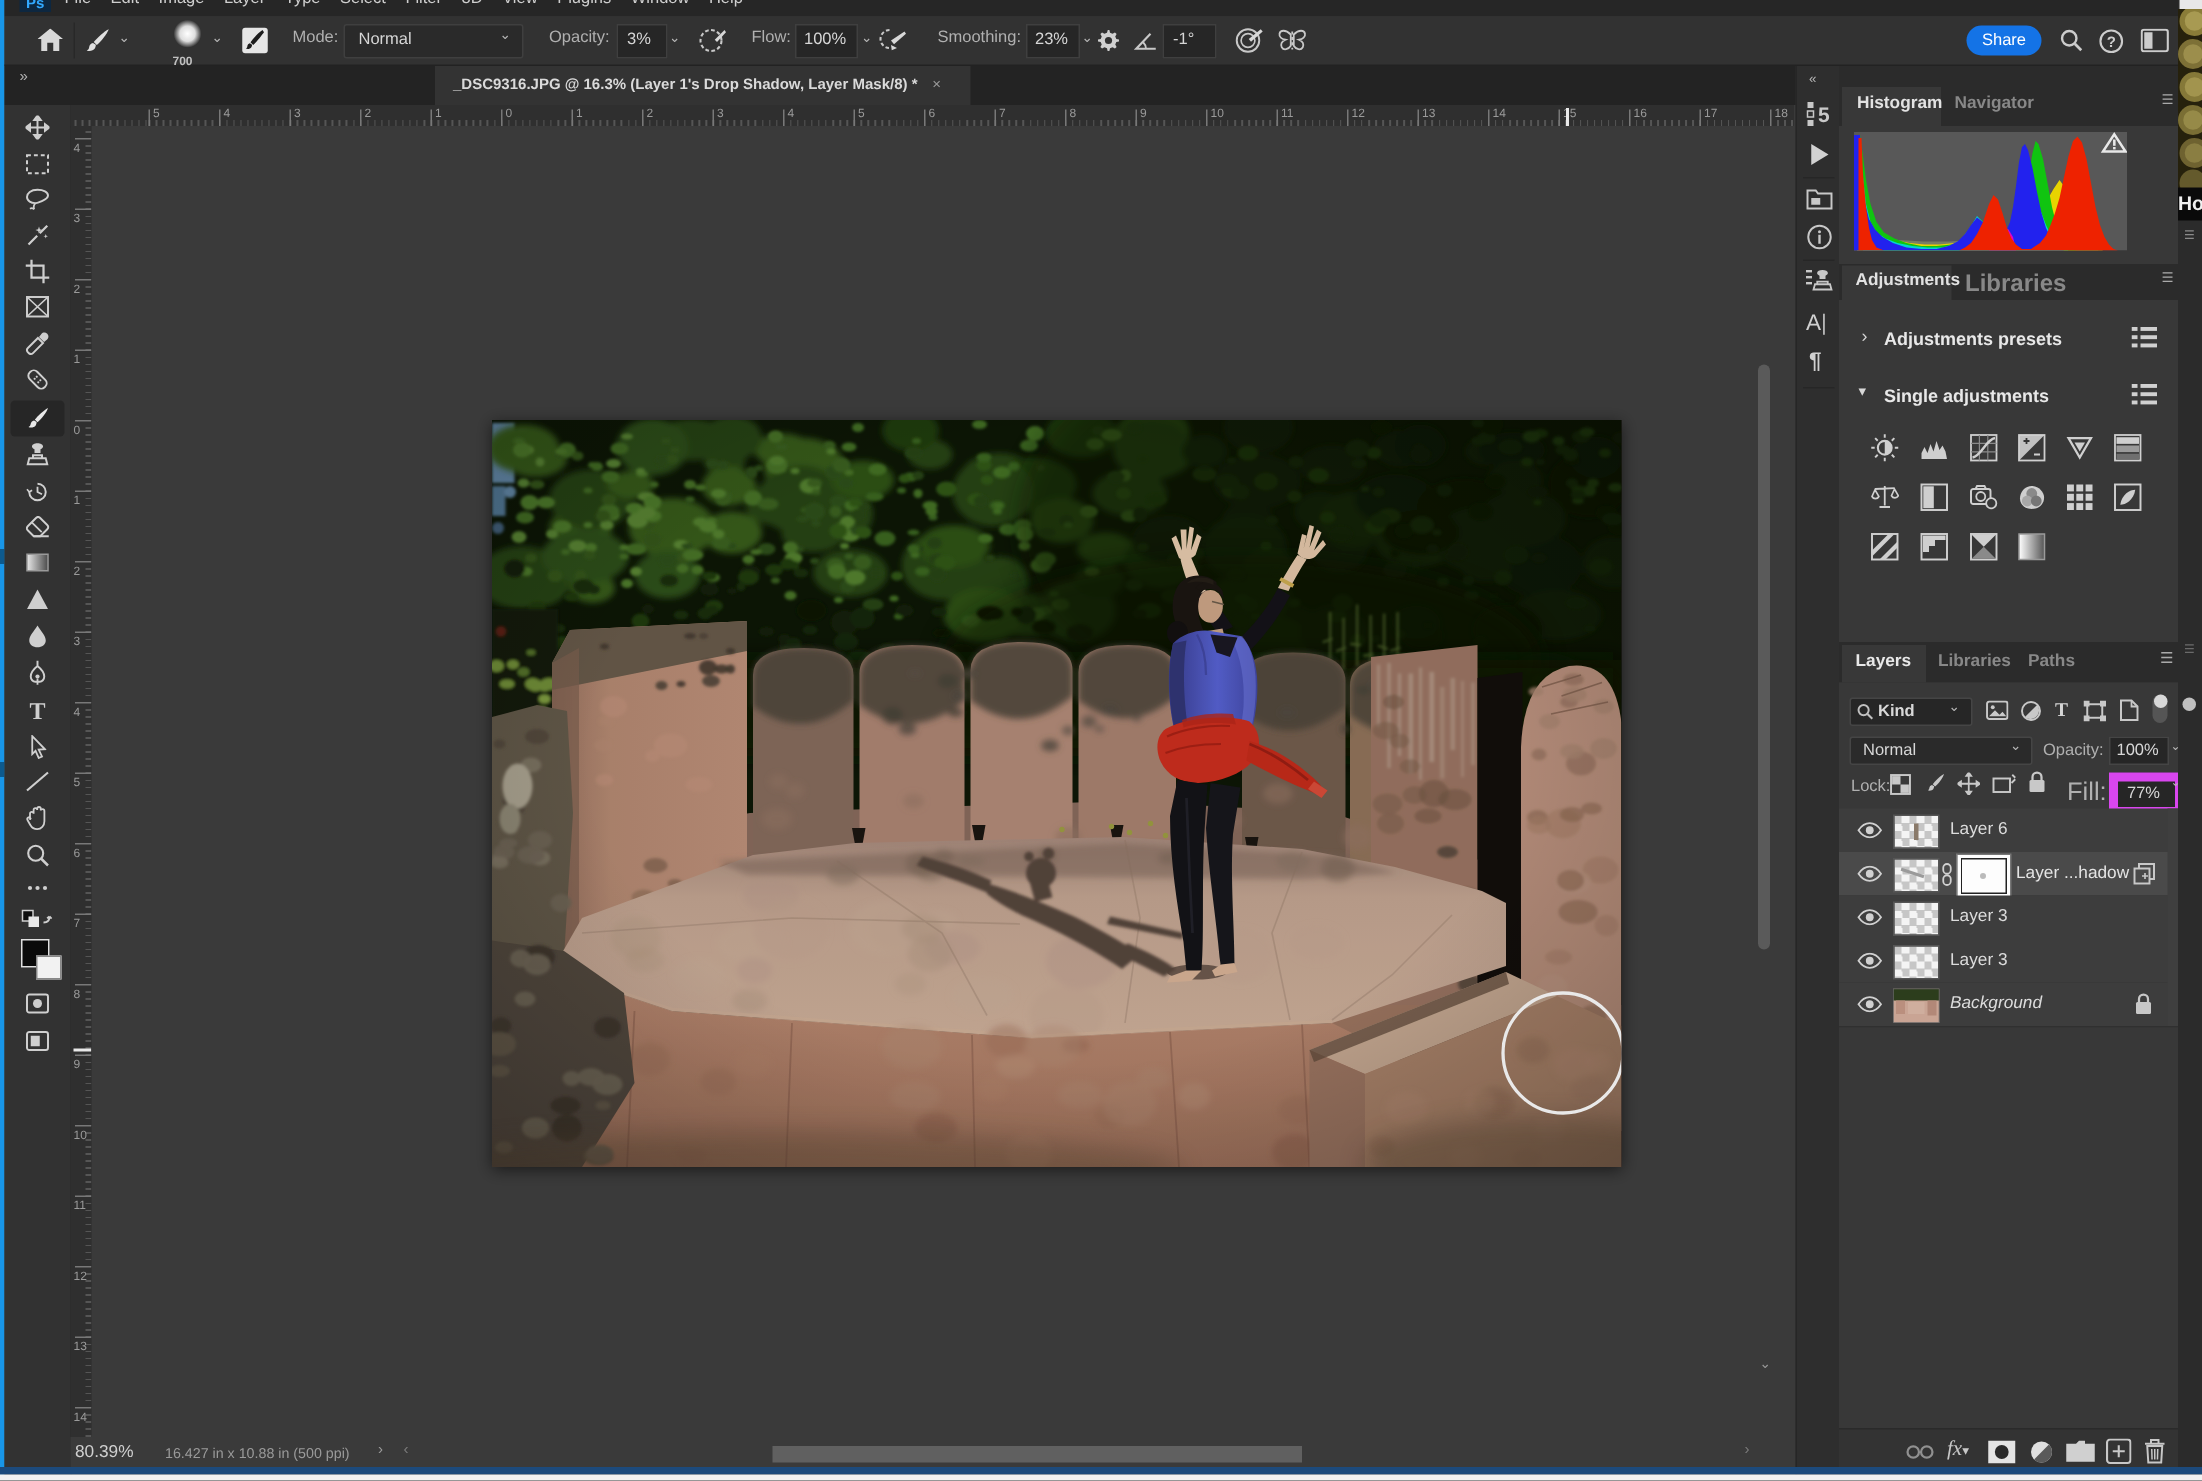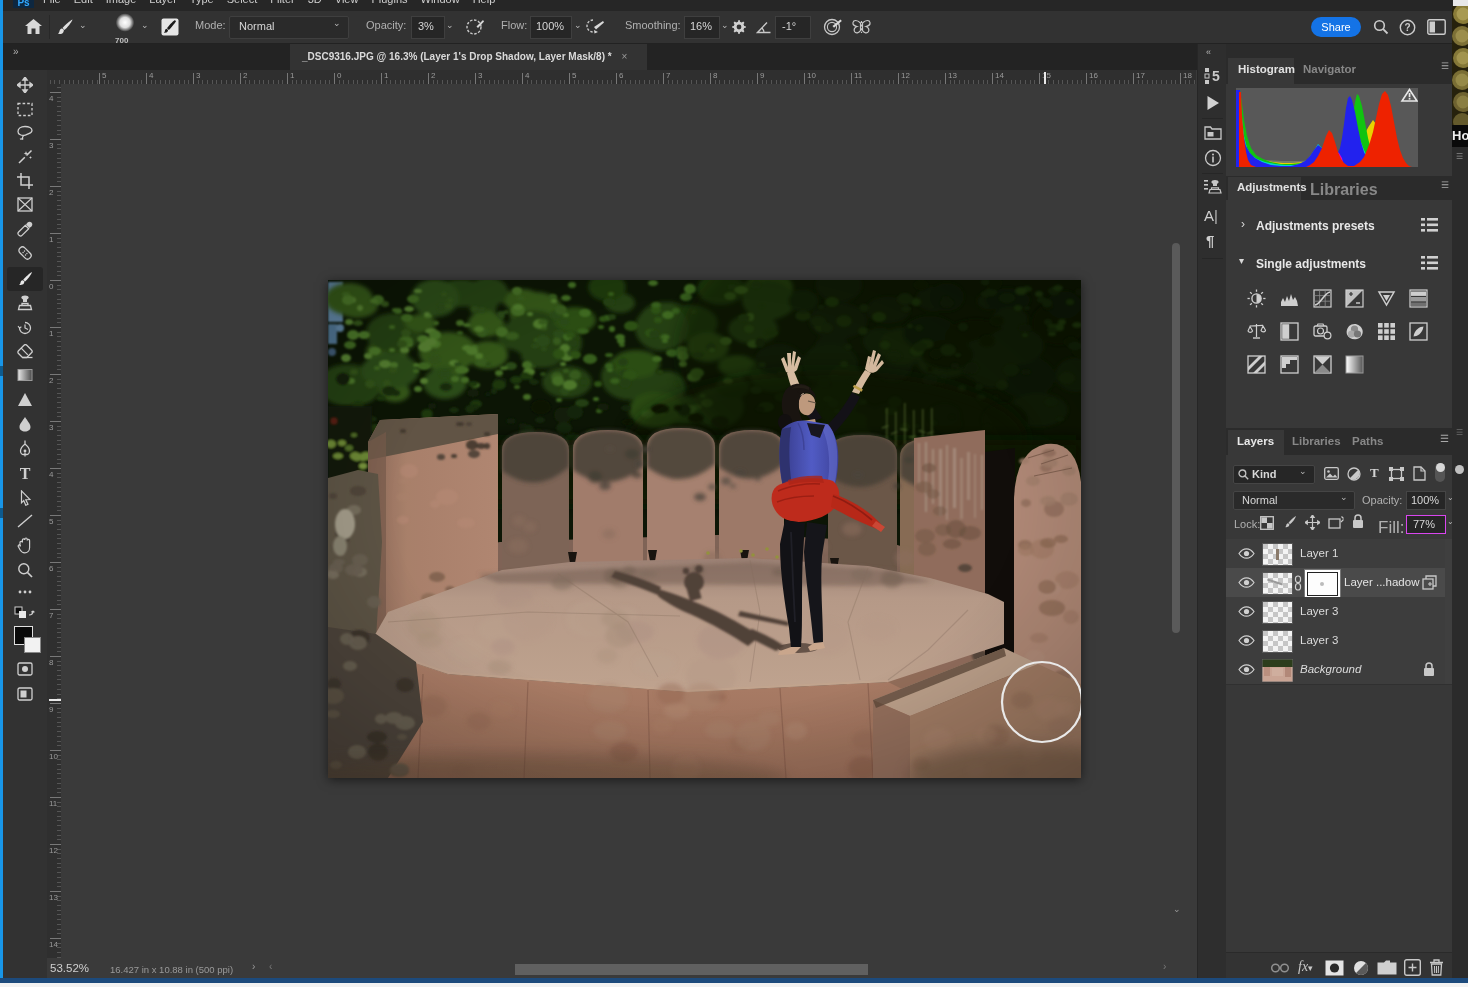--- a/index.html
+++ b/index.html
@@ -76,21 +76,21 @@
       </div>
     <span class="abs" style="left:571px;top:9px;color:#b8b8b8;font-size:9px;">⌄</span>
 
     <svg class="abs" style="left:582px;top:7px;" width="20" height="18" viewBox="0 0 20 18">
         <path d="M8 2 C4.7 2 2 4.7 2 8 C2 11.3 4.7 14 8 14" fill="none" stroke="#c8c8c8" stroke-width="1.4" stroke-dasharray="2.4 1.6"></path>
         <path d="M18 3 L9 9 L11 11.5 L19 4.5 Z" fill="#d8d8d8"></path>
         <path d="M9 12 L13 14 L9.5 15.5 Z" fill="#d8d8d8"></path>
       </svg>
     <span class="abs" style="left:622px;top:8px;color:#b0b0b0;font-size:11px;">Smoothing:</span>
     <div class="abs" style="left:681px;top:5px;width:34px;height:21px;background:#262626;border:1px solid #3f3f3f;">
-        <span class="abs" style="left:5px;top:3px;color:#d6d6d6;font-size:11px;">16%</span>
+        <span class="abs" style="left:5px;top:3px;color:#d6d6d6;font-size:11px;">23%</span>
       </div>
     <span class="abs" style="left:718px;top:9px;color:#b8b8b8;font-size:9px;">⌄</span>
 
     <svg class="abs" style="left:727px;top:7px;" width="17" height="17" viewBox="0 0 17 17">
         <path d="M8.5 2 L9.6 2 L10 3.8 L11.7 4.5 L13.3 3.6 L14.4 4.7 L13.5 6.3 L14.2 8 L16 8.4 L16 9.6 L14.2 10 L13.5 11.7 L14.4 13.3 L13.3 14.4 L11.7 13.5 L10 14.2 L9.6 16 L8.4 16 L8 14.2 L6.3 13.5 L4.7 14.4 L3.6 13.3 L4.5 11.7 L3.8 10 L2 9.6 L2 8.4 L3.8 8 L4.5 6.3 L3.6 4.7 L4.7 3.6 L6.3 4.5 L8 3.8 Z" fill="#d0d0d0"></path>
         <circle cx="9" cy="9" r="2.4" fill="#323232"></circle>
       </svg>
 
     <svg class="abs" style="left:753px;top:10px;" width="16" height="13" viewBox="0 0 16 13">
         <path d="M14.5 11.5 L1.5 11.5 L11 1.5" fill="none" stroke="#c8c8c8" stroke-width="1.4"></path>
@@ -1342,21 +1342,21 @@
         <circle cx="714" cy="422" r="40" fill="none" stroke="#f5f5f5" stroke-width="2.2"></circle>
       </svg>
     </div>
 
     <div class="abs" style="left:1111px;top:159px;width:8px;height:390px;background:#5a5a5a;border-radius:4px;"></div>
     <div class="abs" style="left:1112px;top:-6px;color:#9a9a9a;font-size:9px;">⌃</div>
     <div class="abs" style="left:1112px;top:820px;color:#9a9a9a;font-size:9px;">⌄</div>
   </div>
 
   <div id="statusbar" class="abs" style="left:47px;top:958px;width:1149px;height:22px;background:#3a3a3a;">
-    <span class="abs" style="left:3px;top:4px;color:#d0d0d0;font-size:11.5px;">53.52%</span>
+    <span class="abs" style="left:3px;top:4px;color:#d0d0d0;font-size:11.5px;">80.39%</span>
     <span class="abs" style="left:63px;top:6px;color:#9a9a9a;font-size:9.5px;">16.427 in x 10.88 in (500 ppi)</span>
     <span class="abs" style="left:205px;top:3px;color:#9a9a9a;font-size:10px;">›</span>
     <span class="abs" style="left:222px;top:3px;color:#7a7a7a;font-size:10px;">‹</span>
     <div class="abs" style="left:468px;top:6px;width:353px;height:11px;background:#606060;"></div>
     <span class="abs" style="left:1116px;top:3px;color:#7a7a7a;font-size:10px;">›</span>
   </div>
 
   <div id="iconcol" class="abs" style="left:1197px;top:44px;width:29px;height:939px;background:#2e2e2e;border-left:1px solid #262626;">
     <div class="abs" style="left:8px;top:3px;color:#b5b5b5;font-size:9px;letter-spacing:-1px;">«</div>
 
@@ -1627,33 +1627,33 @@
     </svg>
     <svg class="abs" style="left:102px;top:472px" width="16" height="14" viewBox="0 0 16 14">
       <rect x="1" y="3" width="11" height="9" fill="none" stroke="#c8c8c8" stroke-width="1.3"></rect>
       <path d="M13.5 0.5 L15.5 2.5 M13 6 L15.5 3.5" stroke="#c8c8c8" stroke-width="1.2"></path>
     </svg>
     <svg class="abs" style="left:126px;top:470px" width="12" height="15" viewBox="0 0 12 15">
       <rect x="1" y="6" width="10" height="8" rx="1" fill="#c8c8c8"></rect>
       <path d="M3 6 L3 4 A3 3 0 0 1 9 4 L9 6" fill="none" stroke="#c8c8c8" stroke-width="1.5"></path>
     </svg>
     <span class="abs" style="left:152px;top:474px;color:#b0b0b0;font-size:17px;">Fill:</span>
-    <div class="abs" style="left:180px;top:471px;width:38px;height:17px;background:#262626;border:1px solid #d946ef;">
+    <div class="abs" style="left:180px;top:471px;width:38px;height:17px;background:#262626;border:6px solid #d946ef;">
       <span class="abs" style="left:6px;top:2px;color:#d8d8d8;font-size:11px;">77%</span>
     </div>
     <span class="abs" style="left:221px;top:473px;color:#b8b8b8;font-size:8px;">⌄</span>
     <div class="abs" style="left:0;top:495px;width:226px;height:29px;background:#3d3d3d;border-bottom:1px solid #303030;"></div>
     <svg class="abs" style="left:12px;top:504px" width="17" height="11" viewBox="0 0 17 11">
       <path d="M1 5.5 C3.5 1.8 6 0.8 8.5 0.8 C11 0.8 13.5 1.8 16 5.5 C13.5 9.2 11 10.2 8.5 10.2 C6 10.2 3.5 9.2 1 5.5 Z" fill="none" stroke="#d0d0d0" stroke-width="1.2"></path>
       <circle cx="8.5" cy="5.5" r="2.6" fill="#d0d0d0"></circle>
     </svg>
     <div class="abs" style="left:36px;top:499px;width:29px;height:21px;background:repeating-conic-gradient(#f4f4f4 0 25%,#c6c6c6 0 50%);background-size:10px 10px;border:1px solid #555;">
       <div class="abs" style="left:13px;top:5px;width:3px;height:11px;background:#8a7a6a;"></div>
     </div>
-    <span class="abs" style="left:74px;top:503px;color:#dcdcdc;font-size:11.5px;">Layer 1</span>
+    <span class="abs" style="left:74px;top:503px;color:#dcdcdc;font-size:11.5px;">Layer 6</span>
     <div class="abs" style="left:0;top:524px;width:226px;height:29px;background:#4a4a4a;border-bottom:1px solid #303030;"></div>
     <svg class="abs" style="left:12px;top:533px" width="17" height="11" viewBox="0 0 17 11">
       <path d="M1 5.5 C3.5 1.8 6 0.8 8.5 0.8 C11 0.8 13.5 1.8 16 5.5 C13.5 9.2 11 10.2 8.5 10.2 C6 10.2 3.5 9.2 1 5.5 Z" fill="none" stroke="#d0d0d0" stroke-width="1.2"></path>
       <circle cx="8.5" cy="5.5" r="2.6" fill="#d0d0d0"></circle>
     </svg>
     <div class="abs" style="left:36px;top:528px;width:29px;height:21px;background:repeating-conic-gradient(#f4f4f4 0 25%,#c6c6c6 0 50%);background-size:10px 10px;border:1px solid #555;">
       <div class="abs" style="left:4px;top:8px;width:16px;height:2px;background:#9a9a9a;transform:rotate(18deg);"></div>
     </div>
     <svg class="abs" style="left:68px;top:531px" width="8" height="16" viewBox="0 0 8 16">
       <g fill="none" stroke="#d0d0d0" stroke-width="1.2">

